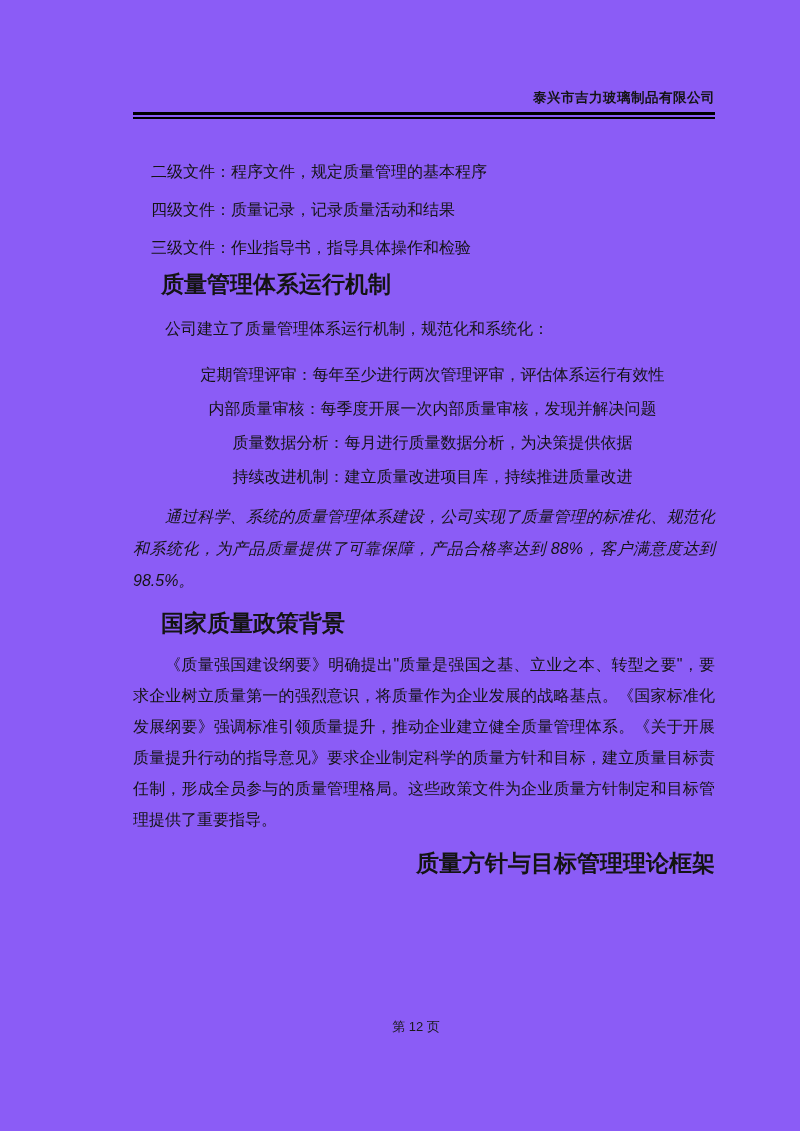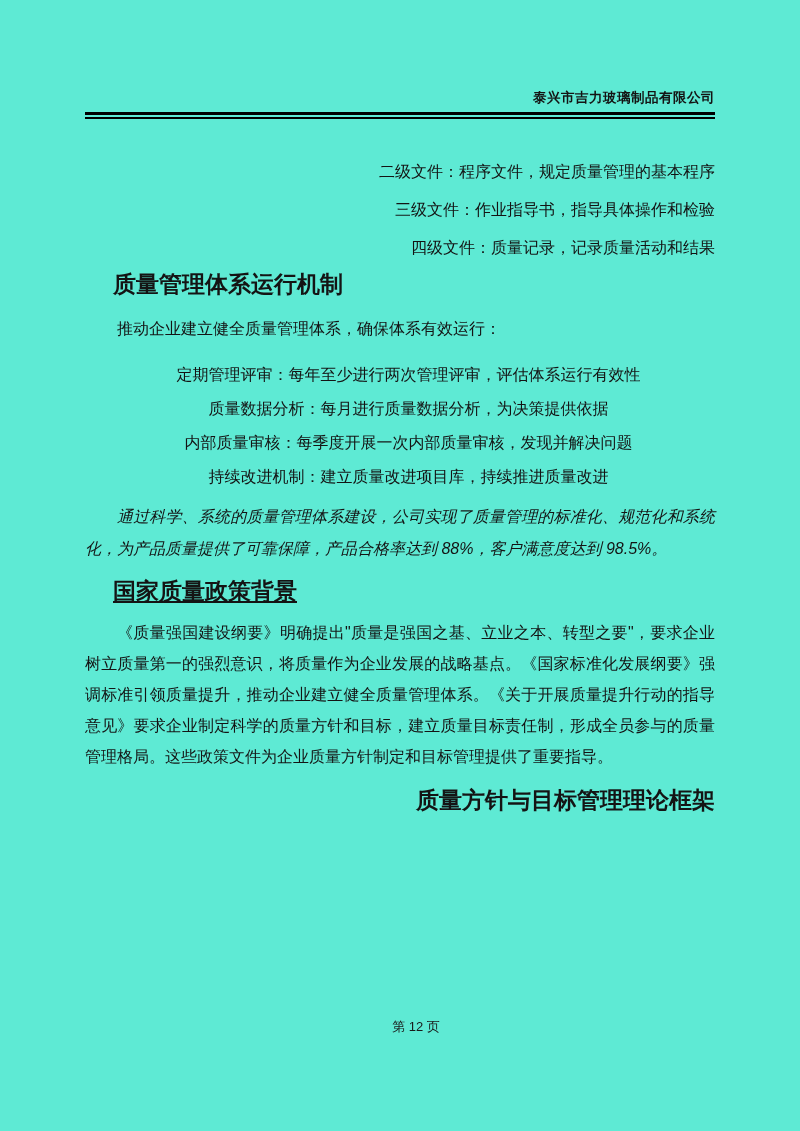--- a/index.html
+++ b/index.html
@@ -4,23 +4,24 @@
 <style>
   * { margin: 0; padding: 0; box-sizing: border-box; }
   html, body { background: #e8e8e8; }
   body { font-family: "Liberation Sans", "DejaVu Sans", sans-serif; }
 
   .page {
     position: relative;
     width: 800px;
     height: 1131px;
     margin: 0 auto;
-    background: #5eead4;
+    background: #8b5cf6;
     color: #141414;
     overflow: hidden;
+    padding-left: 48px;
   }
 
   .content {
     padding: 90px 85px 0 85px;
   }
 
   
   .company {
     text-align: right;
     font-weight: bold;
@@ -29,36 +30,36 @@
     letter-spacing: 0.5px;
   }
   .header-rule {
     margin-top: 6px;
     height: 7px;
     border-top: 3px solid #000;
     border-bottom: 2px solid #000;
   }
 
   
-  .doc-levels { margin-top: 37px; padding-left: 18px; text-align: right; }
+  .doc-levels { margin-top: 37px; padding-left: 18px; }
   .doc-line {
     font-size: 16px;
     line-height: 32px;
     margin-bottom: 6px;
     white-space: nowrap;
   }
 
   .h2 {
     font-weight: bold;
     font-size: 23px;
     line-height: 25px;
     padding-left: 28px;
   }
   .h2-mechanism { margin-top: 8px; }
-  .h2-policy    { margin-top: 14px; text-decoration: underline; }
+  .h2-policy    { margin-top: 14px; }
   .h2-theory    { margin-top: 16px; text-align: right; }
 
   .para {
     font-size: 16px;
     line-height: 32px;
     text-align: justify;
     text-indent: 2em;
   }
   .intro-para   { margin-top: 16px; }
   .summary-para { margin-top: 8px; font-style: italic; }
@@ -97,32 +98,32 @@
 <body>
 
 <div class="page">
   <div class="content">
 
     <div class="company">泰兴市吉力玻璃制品有限公司</div>
     <div class="header-rule"></div>
 
     <div class="doc-levels">
       <div class="doc-line">二级文件：程序文件，规定质量管理的基本程序</div>
+      <div class="doc-line">四级文件：质量记录，记录质量活动和结果</div>
       <div class="doc-line">三级文件：作业指导书，指导具体操作和检验</div>
-      <div class="doc-line">四级文件：质量记录，记录质量活动和结果</div>
     </div>
 
     <div class="h2 h2-mechanism">质量管理体系运行机制</div>
 
-    <p class="para intro-para">推动企业建立健全质量管理体系，确保体系有效运行：</p>
+    <p class="para intro-para">公司建立了质量管理体系运行机制，规范化和系统化：</p>
 
     <div class="mechanism-list">
       <div class="mechanism-item">定期管理评审：每年至少进行两次管理评审，评估体系运行有效性</div>
+      <div class="mechanism-item">内部质量审核：每季度开展一次内部质量审核，发现并解决问题</div>
       <div class="mechanism-item">质量数据分析：每月进行质量数据分析，为决策提供依据</div>
-      <div class="mechanism-item">内部质量审核：每季度开展一次内部质量审核，发现并解决问题</div>
       <div class="mechanism-item">持续改进机制：建立质量改进项目库，持续推进质量改进</div>
     </div>
 
     <p class="para summary-para">通过科学、系统的质量管理体系建设，公司实现了质量管理的标准化、规范化和系统化，为产品质量提供了可靠保障，产品合格率达到 88%，客户满意度达到 98.5%。</p>
 
 
     <div class="h2 h2-policy">国家质量政策背景</div>
 
     <p class="para policy-para">《质量强国建设纲要》明确提出"质量是强国之基、立业之本、转型之要"，要求企业树立质量第一的强烈意识，将质量作为企业发展的战略基点。《国家标准化发展纲要》强调标准引领质量提升，推动企业建立健全质量管理体系。《关于开展质量提升行动的指导意见》要求企业制定科学的质量方针和目标，建立质量目标责任制，形成全员参与的质量管理格局。这些政策文件为企业质量方针制定和目标管理提供了重要指导。</p>
 

